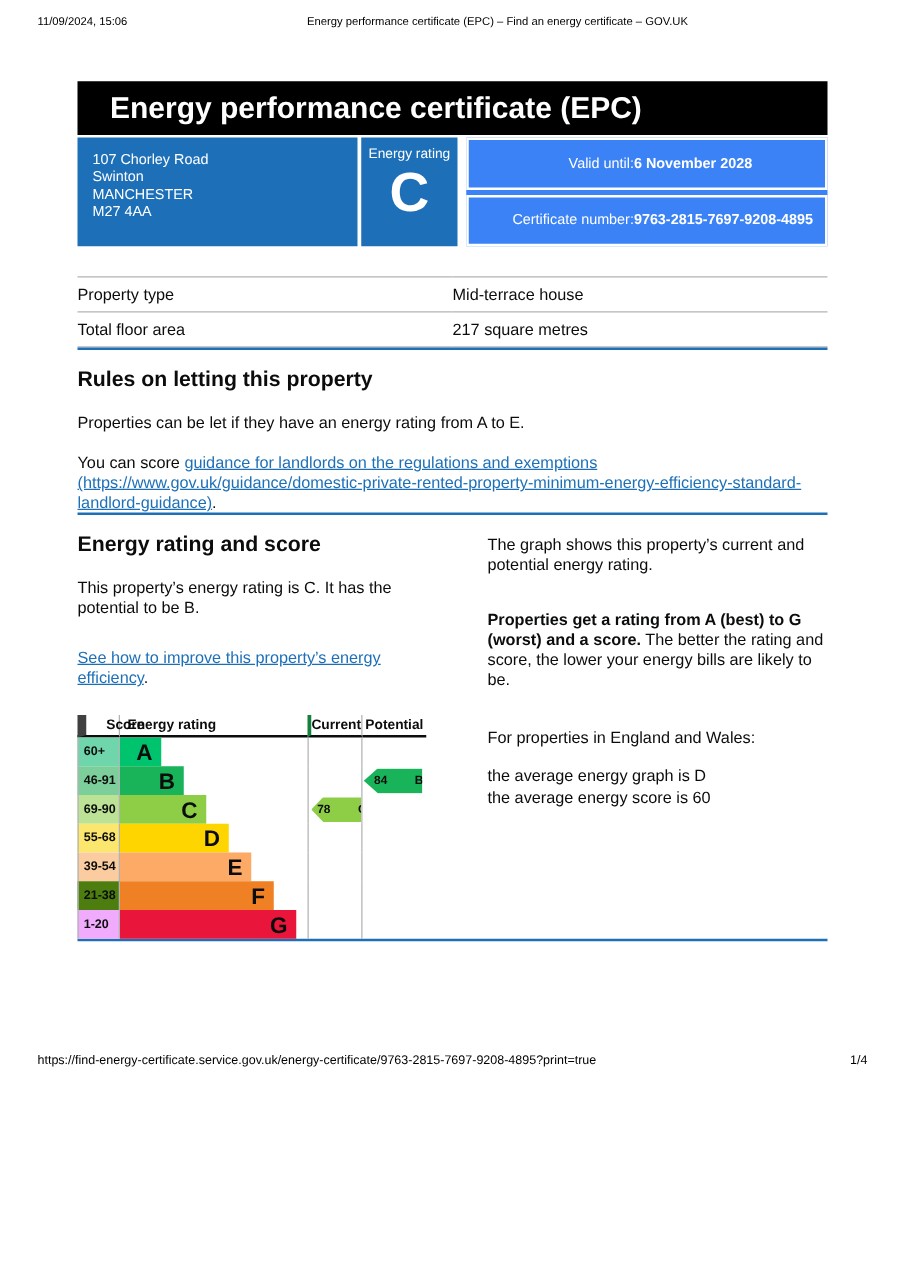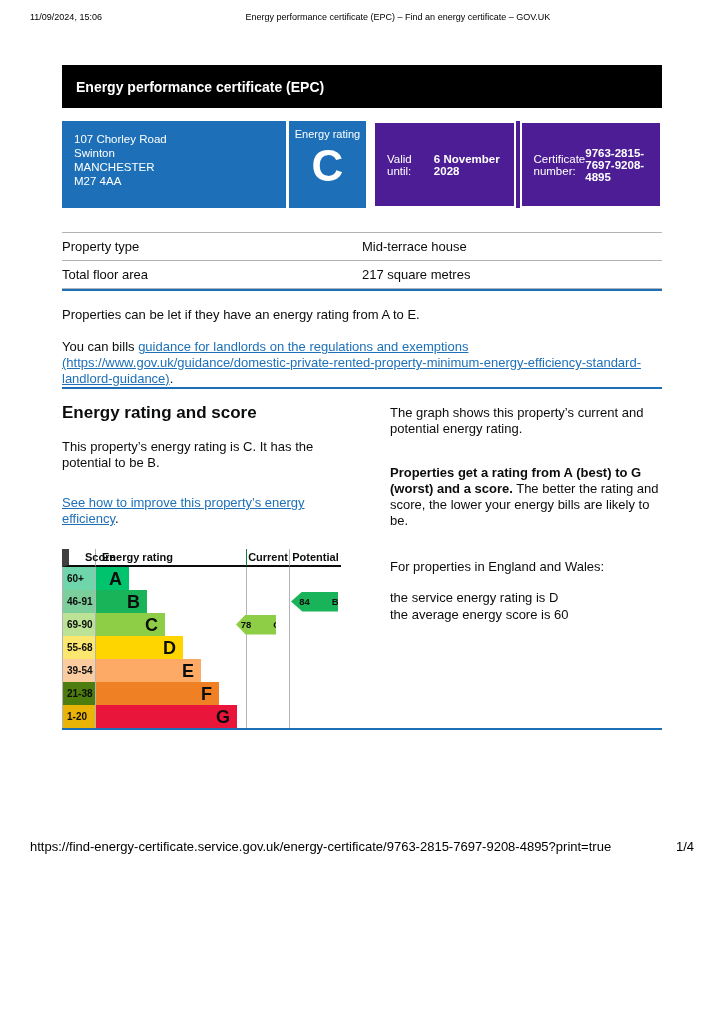--- a/index.html
+++ b/index.html
@@ -4,35 +4,35 @@
 <style>
   * { margin:0; padding:0; box-sizing:border-box; }
   html,body { background:#fff; }
   body { font-family:"Liberation Sans", sans-serif; color:#0b0c0c; }
   .page { position:relative; width:724px; height:868px; background:#fff; overflow:hidden; margin:0 auto; }
 
   
   .print-header { position:absolute; top:12px; left:30px; right:30px; display:flex; font-size:9px; color:#000; }
   .print-header .ph-date { flex:0 0 auto; }
   .print-header .ph-title { flex:1; text-align:center; }
-  .print-footer { position:absolute; bottom:14px; left:30px; right:30px; display:flex; justify-content:space-between; font-size:13px; color:#000; }
+  .print-footer { position:absolute; bottom:14px; left:30px; right:30px; display:flex; justify-content:space-between; font-size:10px; color:#000; }
 
   .content { position:absolute; top:65px; left:62px; width:600px; }
 
   
   .banner { background:#000; color:#fff; height:43px; display:flex; align-items:center; padding-left:14px; }
-  .banner h1 { font-size:14px; font-weight:bold; }
-
-  
-  .cert-box { display:flex; margin-top:13px; height:87px; }
+  .banner h1 { font-size:24px; font-weight:bold;margin-left:12px; }
+
+  
+  .cert-box { display:flex; margin-top:2px; height:87px; }
   .cert-address { width:224px; background:#1d70b8; color:#fff; padding:11px 12px; font-size:11.5px; line-height:14px; margin-right:3px; }
   .cert-rating { width:77px; background:#1d70b8; color:#fff; margin-right:7px; display:flex; flex-direction:column; align-items:center; padding-top:7px; }
   .cert-rating .label { font-size:11px; }
   .cert-rating .letter { font-size:44px; font-weight:bold; line-height:48px; margin-top:2px; }
-  .cert-meta { flex:1; background:#4c1d95; display:flex; gap:4px; }
+  .cert-meta { flex:1; background:#3b82f6; display:flex; flex-direction:column; gap:4px;text-align:right; }
   .cert-meta .row { flex:1; border:2px solid #fff; display:flex; align-items:center; color:#fff; font-size:11.5px; padding-left:12px; }
   .cert-meta .row .lab { width:44%; }
   .cert-meta .row .val { font-weight:bold; }
 
   
   .prop-table { width:100%; border-collapse:collapse; margin-top:24px; font-size:13px; }
   .prop-table tr { border-bottom:1px solid #b1b4b6; }
   .prop-table tr:first-child { border-top:1px solid #b1b4b6; }
   .prop-table td { padding:6px 0; }
   .prop-table td.val { width:50%; }
@@ -55,28 +55,28 @@
   .col-right .avg-lines div { font-size:13px; line-height:17px; }
 
   
   .epc-chart { margin-top:22px; width:279px; font-size:10px; }
   .chart-row { display:grid; grid-template-columns:34px 150px 44px 51px; }
   .chart-head { height:18px; }
   .chart-head > div { border-bottom:2px solid #0b0c0c; font-weight:bold; font-size:11px; display:flex; align-items:center; }
   .chart-head .h-score { padding-left:16px; border-left:7px solid #404040; border-right:1px solid #b1b4b6; }
   .chart-head .h-rating { padding-left:6px; }
   .chart-head .h-cur, .chart-head .h-pot { justify-content:center; }
-  .chart-head .h-cur { border-left:1px solid #15803d; border-right:1px solid #b1b4b6; }
+  .chart-head .h-cur { border-left:3px solid #15803d; border-right:1px solid #b1b4b6; }
   .band { height:23px; }
   .band .score { display:flex; align-items:center; padding-left:4px; font-weight:bold; font-size:10px; border-left:1px solid #b1b4b6; border-right:1px solid #b1b4b6; }
   .band .bar-cell { display:flex; }
   .band .bar { display:flex; align-items:center; justify-content:flex-end; padding-right:7px; font-weight:bold; font-size:18px; line-height:18px; color:#0b0c0c; }
   .band .current { border-left:1px solid #b1b4b6; border-right:1px solid #b1b4b6; }
   .band .current, .band .potential { display:flex; align-items:center; justify-content:flex-end; }
-  .band .current { padding-right:13px; }
+  .band .current { padding-right:0; }
   .band .potential { padding-right:3px; }
   .arrow { height:20px; clip-path:polygon(0 50%, 24% 0, 100% 0, 100% 100%, 24% 100%); display:flex; align-items:center; justify-content:center; gap:22px; padding-left:9px; font-weight:bold; font-size:9.5px; color:#0b0c0c; }
   .current .arrow { width:40px; }
   .potential .arrow { width:47px; }
 </style>
 </head>
 <body>
 
 <div class="page">
 
@@ -122,22 +122,23 @@
       </tr>
       <tr>
         <td>Total floor area</td>
         <td class="val">217 square metres</td>
       </tr>
     </tbody>
       </table>
 
     <hr class="blue-rule rule-1">
 
+    <h2>Rules on letting this property</h2>
     <p class="body">Properties can be let if they have an energy rating from A to E.</p>
-    <p class="body"><span>You can bills </span><a class="link">guidance for landlords on the regulations and exemptions (https://www.gov.uk/guidance/domestic-private-rented-property-minimum-energy-efficiency-standard-landlord-guidance)</a><span>.</span></p>
+    <p class="body"><span>You can score </span><a class="link">guidance for landlords on the regulations and exemptions (https://www.gov.uk/guidance/domestic-private-rented-property-minimum-energy-efficiency-standard-landlord-guidance)</a><span>.</span></p>
 
     <hr class="blue-rule rule-2">
 
     <div class="two-col">
       <div class="col-left">
         <h2>Energy rating and score</h2>
         <p class="body">This property’s energy rating is C. It has the potential to be B.</p>
         <p class="body" style="margin-top:24px;"><a class="link">See how to improve this property’s energy efficiency</a><span>.</span></p>
 
         <div class="epc-chart">
@@ -211,38 +212,38 @@
             <div class="score" style="background: #4d7c0f;">21-38</div>
             <div class="bar-cell">
                 <div class="bar" style="background: rgb(239, 128, 35); width: 123px;">
                   <span>F</span>
                 </div>
               </div>
             <div class="current"></div>
             <div class="potential"></div>
           </div>
           <div class="chart-row band">
-            <div class="score" style="background: #eab308;">1-20</div>
+            <div class="score" style="background: #f0abfc;">1-20</div>
             <div class="bar-cell">
                 <div class="bar" style="background: rgb(233, 21, 59); width: 141px;">
                   <span>G</span>
                 </div>
               </div>
             <div class="current"></div>
             <div class="potential"></div>
           </div>
         </div>
       </div>
 
       <div class="col-right">
         <p class="body">The graph shows this property’s current and potential energy rating.</p>
         <p class="body" style="margin-top:28px;"><b>Properties get a rating from A (best) to G (worst) and a score.</b><span> The better the rating and score, the lower your energy bills are likely to be.</span></p>
         <p class="body" style="margin-top:30px;">For properties in England and Wales:</p>
         <div class="avg-lines">
-          <div>the service energy rating is D</div>
+          <div>the average energy graph is D</div>
           <div>the average energy score is 60</div>
         </div>
       </div>
     </div>
 
     <hr class="blue-rule rule-3">
 
   </div>
 
   <div class="print-footer">

